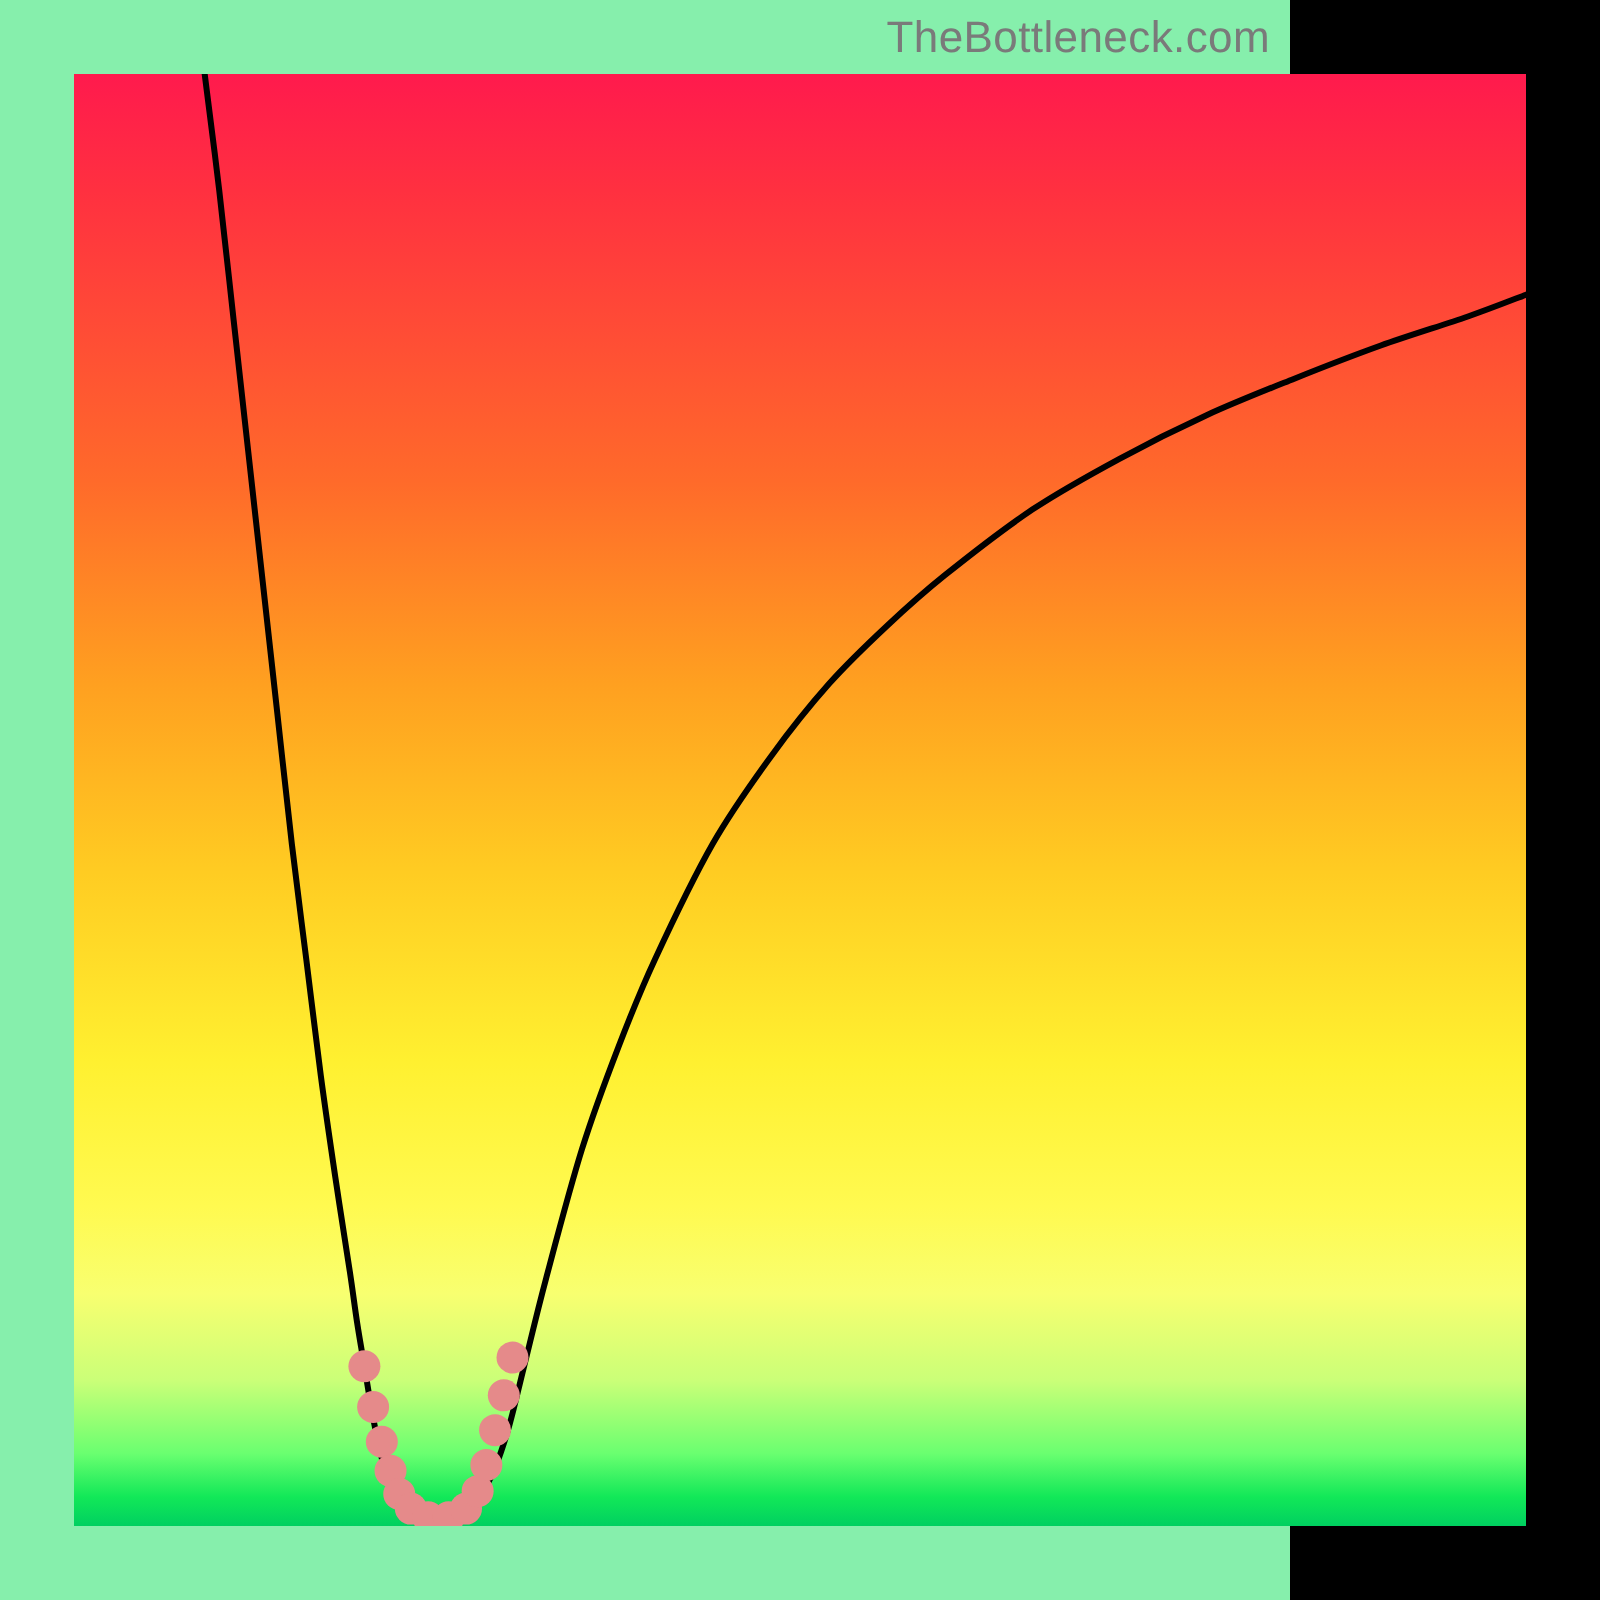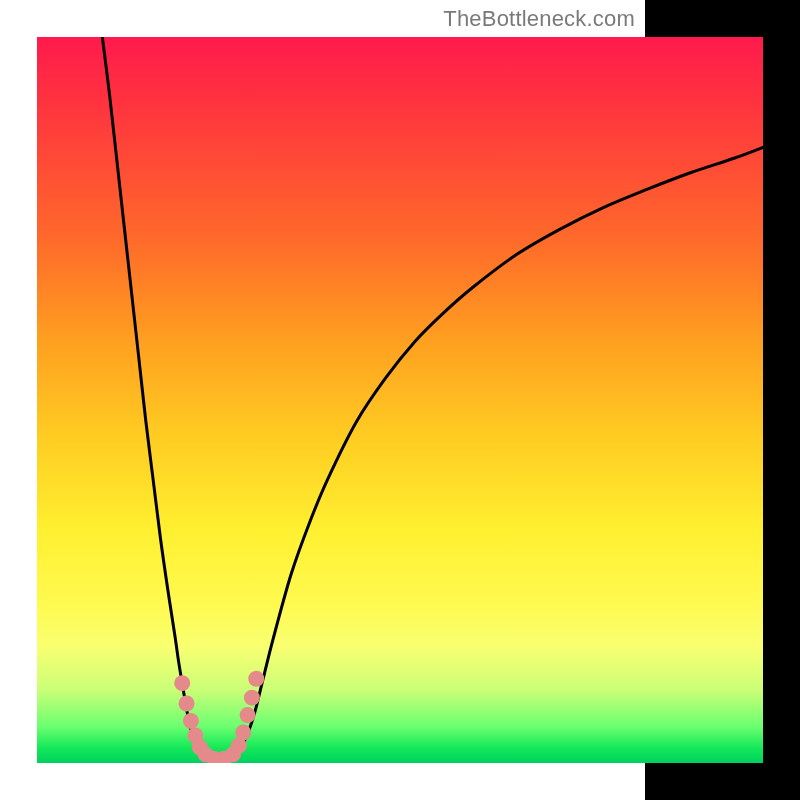--- a/index.html
+++ b/index.html
@@ -10,21 +10,21 @@
     overflow: hidden;
     background: #000;
     font-family: Arial, Helvetica, sans-serif;
   }
   .frame {
     position: absolute;
     left: 0;
     top: 0;
     width: 645px;
     height: 800px;
-    background: #ffffff;
+    background: #86efac;
   }
   .plot {
     position: absolute;
     left: 37px;
     top: 37px;
     width: 726px;
     height: 726px;
     
     background: linear-gradient(
       to bottom,

